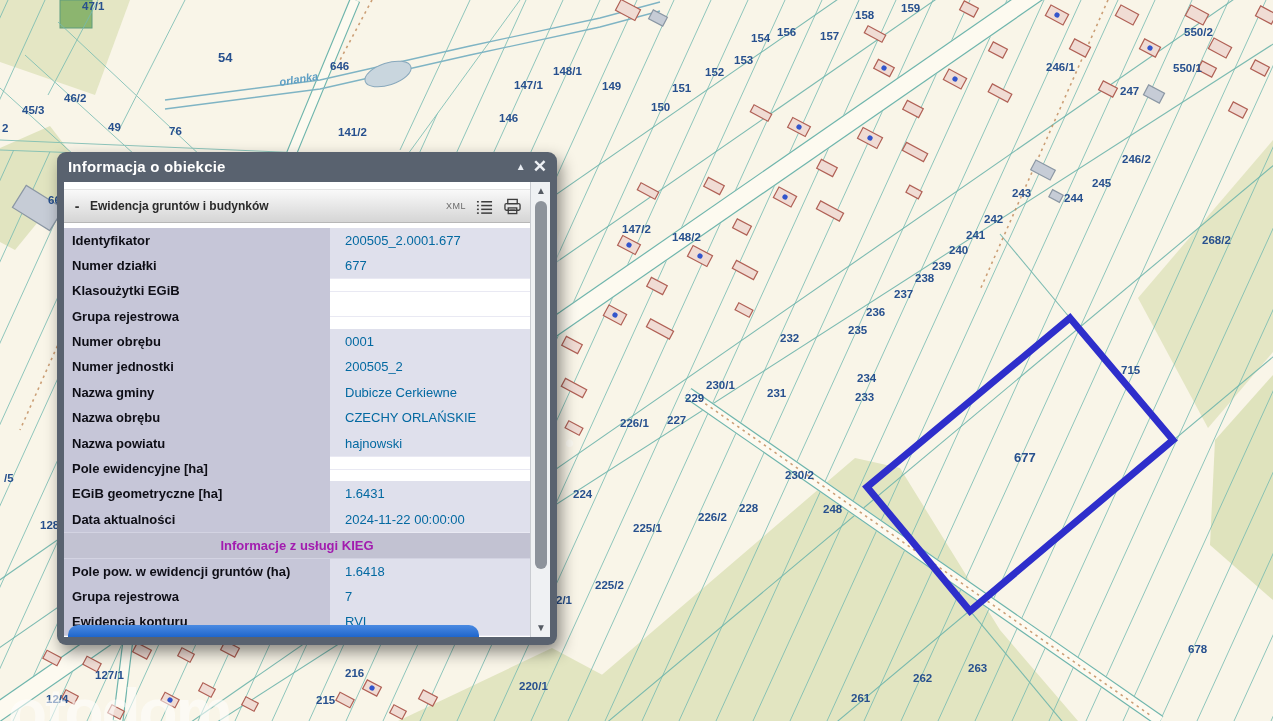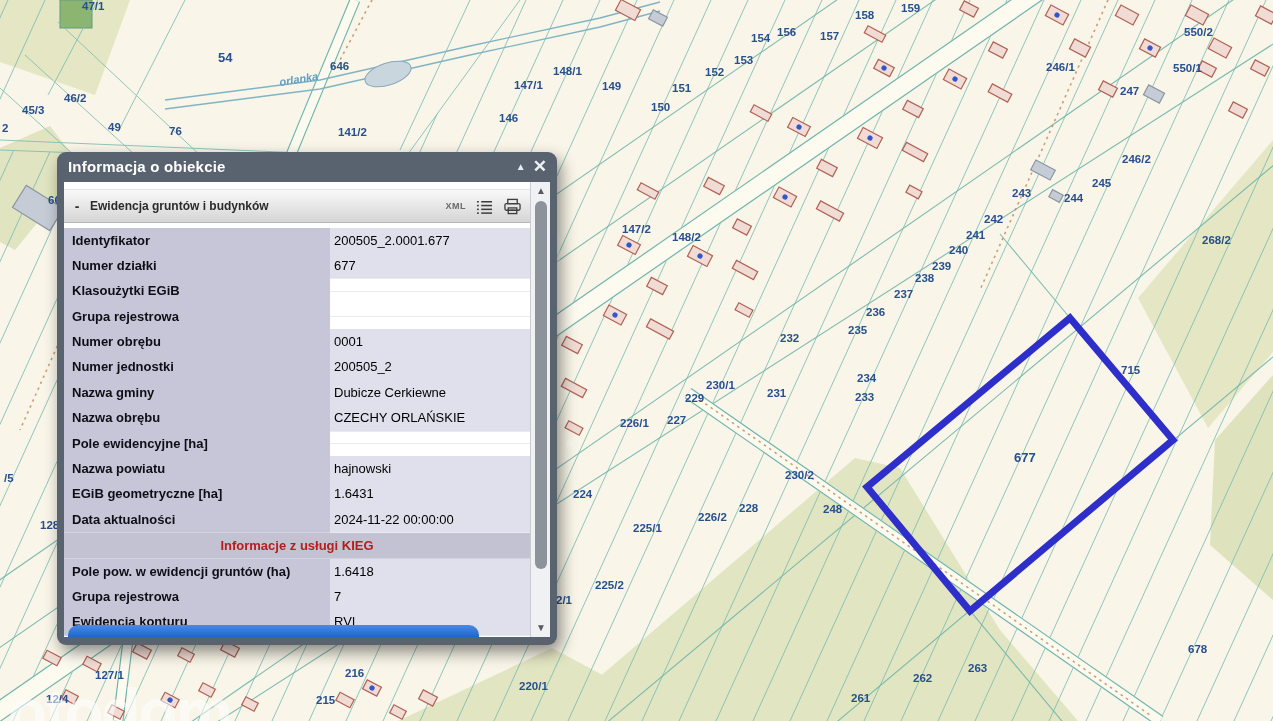--- a/index.html
+++ b/index.html
@@ -20,30 +20,30 @@
   .btn-collapse{color:#e8ecf2;font-size:10px;cursor:pointer;line-height:30px;}
   .btn-close{color:#eef1f5;font-size:17px;font-weight:bold;cursor:pointer;line-height:30px;}
   .panel-body{position:relative;width:486px;height:455px;background:#fff;overflow:hidden;}
   .panel-scrollarea{position:absolute;left:0;top:0;right:20px;bottom:0;background:#fff;}
   .sec-header{margin:7px 0 0 0;height:32px;display:flex;align-items:center;
          background:linear-gradient(#f9f9f9,#d5d5d5);border-top:1px solid #e4e4e4;
          border-bottom:1px solid #b7b7b7;}
   .sec-minus{width:26px;text-align:center;font-weight:bold;color:#333;font-size:14px;cursor:pointer;}
   .sec-title{flex:1;font-size:12px;font-weight:bold;color:#2b2b2b;}
   .sec-icons{display:flex;align-items:center;gap:9px;padding-right:8px;}
-  .xml-label{font-size:9px;font-weight:bold;color:#6a6a6a;letter-spacing:.5px;cursor:pointer;}
+  .xml-label{font-size:9px;font-weight:normal;color:#6a6a6a;letter-spacing:.5px;cursor:pointer;}
   .sec-icon{width:19px;height:17px;cursor:pointer;}
   .tbl{margin-top:5px;}
   .trow{display:flex;height:25.4px;line-height:25.4px;font-size:13px;align-items:center;}
   .trow .lab{flex:0 0 266px;box-sizing:border-box;background:#c6c6d8;
         border-bottom:1px solid #d3d3e2;padding-left:8px;font-weight:bold;color:#0e0e16;
         white-space:nowrap;overflow:hidden;}
   .trow .val{flex:1;box-sizing:border-box;background:#dfe0ec;border-bottom:1px solid #e9e9f3;
-        padding-left:4px;color:#000000;white-space:nowrap;}
-  .trow.sec2{background:#c2c2d2;font-weight:bold;color:#b91c1c;
+        padding-left:15px;color:#0369a1;white-space:nowrap;}
+  .trow.sec2{background:#c2c2d2;font-weight:bold;color:#a21caf;
         justify-content:center;border-bottom:1px solid #d3d3e2;}
   .blue-pill{position:absolute;left:4px;bottom:0;width:411px;height:12px;
         border-radius:10px 10px 0 0;cursor:pointer;
         background:linear-gradient(#4a8ae2,#1f66cc);}
   
   .vscroll{position:absolute;right:0;top:0;bottom:0;width:20px;background:#eff1f3;
         border-left:1px solid #c9ccd1;box-sizing:border-box;}
   .vs-up,.vs-down{position:absolute;left:0;width:20px;height:16px;color:#555b63;
         font-size:10px;text-align:center;line-height:16px;cursor:pointer;}
   .vs-up{top:1px;} .vs-down{bottom:1px;}
@@ -561,26 +561,26 @@
           </div>
           <div class="trow">
             <div class="lab">Nazwa gminy</div>
             <div class="val">Dubicze Cerkiewne</div>
           </div>
           <div class="trow">
             <div class="lab">Nazwa obrębu</div>
             <div class="val">CZECHY ORLAŃSKIE</div>
           </div>
           <div class="trow">
+            <div class="lab">Nazwa powiatu</div>
+            <div class="val">hajnowski</div>
+          </div>
+          <div class="trow">
             <div class="lab">Pole ewidencyjne [ha]</div>
             <div class="val"></div>
-          </div>
-          <div class="trow">
-            <div class="lab">Nazwa powiatu</div>
-            <div class="val">hajnowski</div>
           </div>
           <div class="trow">
             <div class="lab">EGiB geometryczne [ha]</div>
             <div class="val">1.6431</div>
           </div>
           <div class="trow">
             <div class="lab">Data aktualności</div>
             <div class="val">2024-11-22 00:00:00</div>
           </div>
           <div class="trow sec2">Informacje z usługi KIEG</div>

